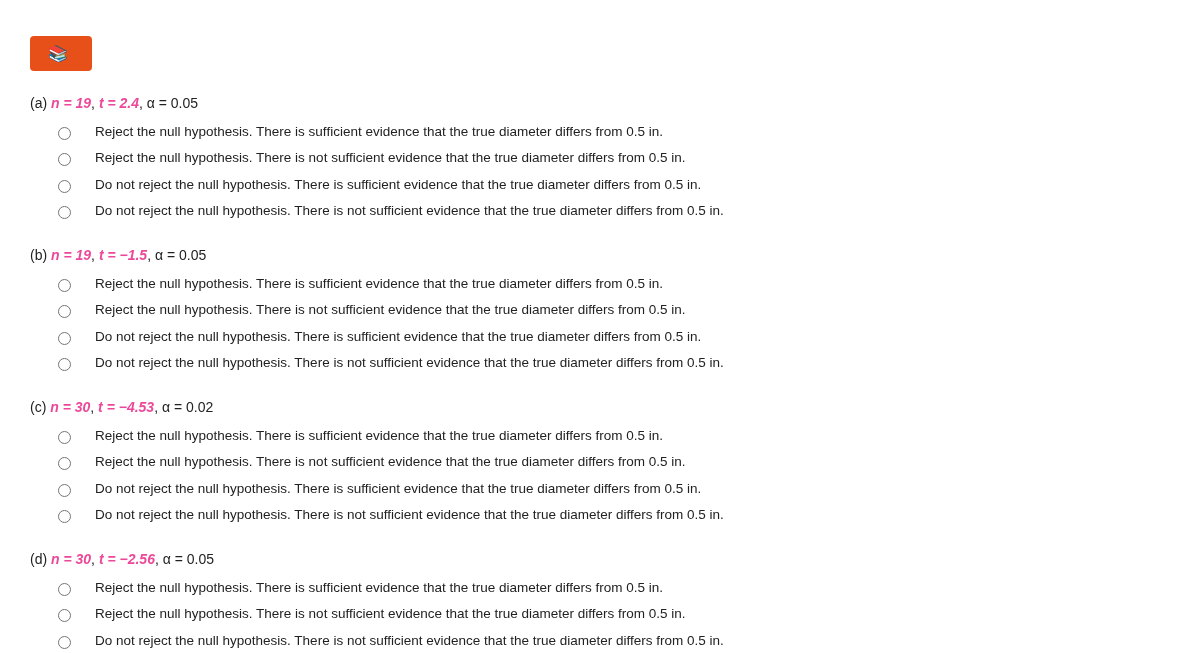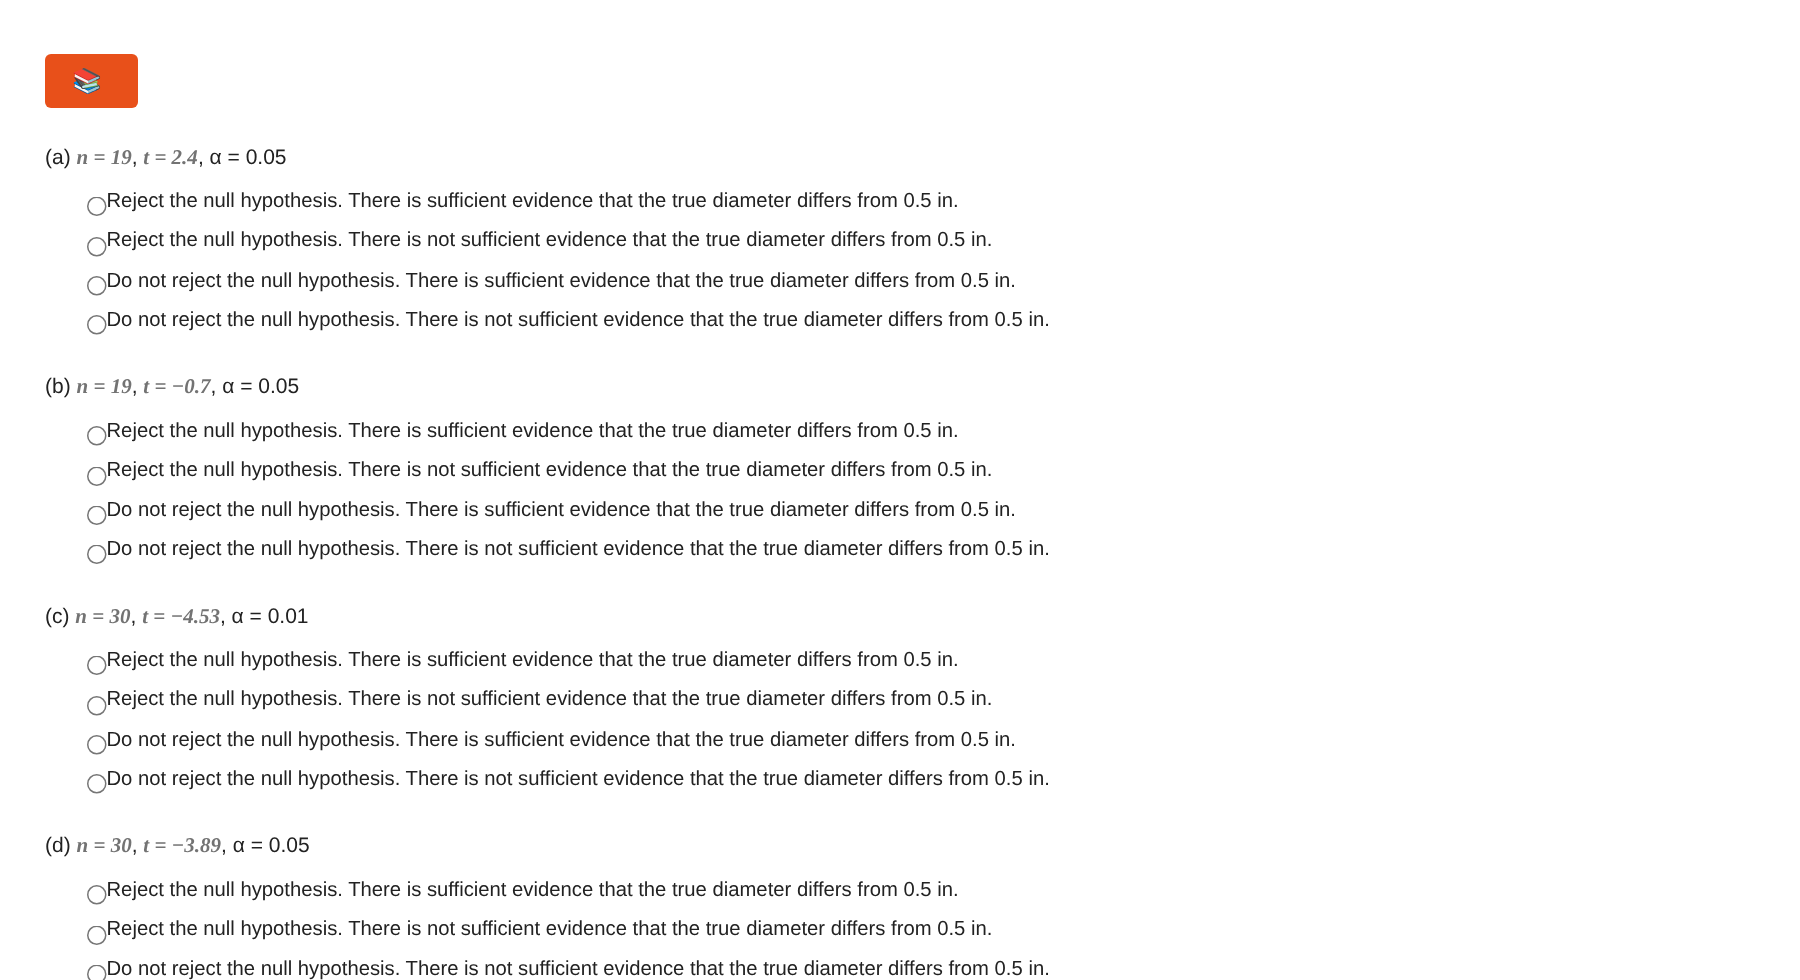--- a/index.html
+++ b/index.html
@@ -54,30 +54,29 @@
       margin-bottom: 8px;
       line-height: 1.5;
     }
 
     .question-label .part-letter {
       font-style: normal;
       color: #222;
     }
 
     .orange {
-      color: #737373;
+      color: #ec4899;
       font-style: italic;
       font-weight: bold;
-      font-family: Liberation Serif, serif;
     }
 
     .radio-option {
       display: flex;
-      align-items: flex-end;
-      gap: 0;
+      align-items: center;
+      gap: 24px;
       margin-bottom: 6px;
       padding-left: 28px;
       line-height: 1.5;
       font-size: 13.5px;
     }
 
     .radio-option input[type="radio"] {
       margin-top: 3px;
       accent-color: #888;
       flex-shrink: 0;
@@ -116,59 +115,59 @@
       <div class="radio-option">
         <input type="radio" name="part-a" style="">
         <span class="option-text">Do not reject the null hypothesis. There is sufficient evidence that the true diameter differs from 0.5 in.</span>
       </div>
       <div class="radio-option">
         <input type="radio" name="part-a" style="">
         <span class="option-text">Do not reject the null hypothesis. There is not sufficient evidence that the true diameter differs from 0.5 in.</span>
       </div>
     </div>
     <div class="question-block">
-      <div class="question-label"><span class="part-letter">(b)   </span><span class="orange">n = 19</span><span>, </span><span class="orange">t = −0.7</span><span>, α = 0.05</span></div>
+      <div class="question-label"><span class="part-letter">(b)   </span><span class="orange">n = 19</span><span>, </span><span class="orange">t = −1.5</span><span>, α = 0.05</span></div>
       <div class="radio-option">
         <input type="radio" name="part-b" style="">
         <span class="option-text">Reject the null hypothesis. There is sufficient evidence that the true diameter differs from 0.5 in.</span>
       </div>
       <div class="radio-option">
         <input type="radio" name="part-b" style="">
         <span class="option-text">Reject the null hypothesis. There is not sufficient evidence that the true diameter differs from 0.5 in.</span>
       </div>
       <div class="radio-option">
         <input type="radio" name="part-b" style="">
         <span class="option-text">Do not reject the null hypothesis. There is sufficient evidence that the true diameter differs from 0.5 in.</span>
       </div>
       <div class="radio-option">
         <input type="radio" name="part-b" style="">
         <span class="option-text">Do not reject the null hypothesis. There is not sufficient evidence that the true diameter differs from 0.5 in.</span>
       </div>
     </div>
     <div class="question-block">
-      <div class="question-label"><span class="part-letter">(c)   </span><span class="orange">n = 30</span><span>, </span><span class="orange">t = −4.53</span><span>, α = 0.01</span></div>
+      <div class="question-label"><span class="part-letter">(c)   </span><span class="orange">n = 30</span><span>, </span><span class="orange">t = −4.53</span><span>, α = 0.02</span></div>
       <div class="radio-option">
         <input type="radio" name="part-c" style="">
         <span class="option-text">Reject the null hypothesis. There is sufficient evidence that the true diameter differs from 0.5 in.</span>
       </div>
       <div class="radio-option">
         <input type="radio" name="part-c" style="">
         <span class="option-text">Reject the null hypothesis. There is not sufficient evidence that the true diameter differs from 0.5 in.</span>
       </div>
       <div class="radio-option">
         <input type="radio" name="part-c" style="">
         <span class="option-text">Do not reject the null hypothesis. There is sufficient evidence that the true diameter differs from 0.5 in.</span>
       </div>
       <div class="radio-option">
         <input type="radio" name="part-c" style="">
         <span class="option-text">Do not reject the null hypothesis. There is not sufficient evidence that the true diameter differs from 0.5 in.</span>
       </div>
     </div>
     <div class="question-block">
-      <div class="question-label"><span class="part-letter">(d)   </span><span class="orange">n = 30</span><span>, </span><span class="orange">t = −3.89</span><span>, α = 0.05</span></div>
+      <div class="question-label"><span class="part-letter">(d)   </span><span class="orange">n = 30</span><span>, </span><span class="orange">t = −2.56</span><span>, α = 0.05</span></div>
       <div class="radio-option">
         <input type="radio" name="part-d" style="">
         <span class="option-text">Reject the null hypothesis. There is sufficient evidence that the true diameter differs from 0.5 in.</span>
       </div>
       <div class="radio-option">
         <input type="radio" name="part-d" style="">
         <span class="option-text">Reject the null hypothesis. There is not sufficient evidence that the true diameter differs from 0.5 in.</span>
       </div>
       <div class="radio-option">
         <input type="radio" name="part-d" style="">

